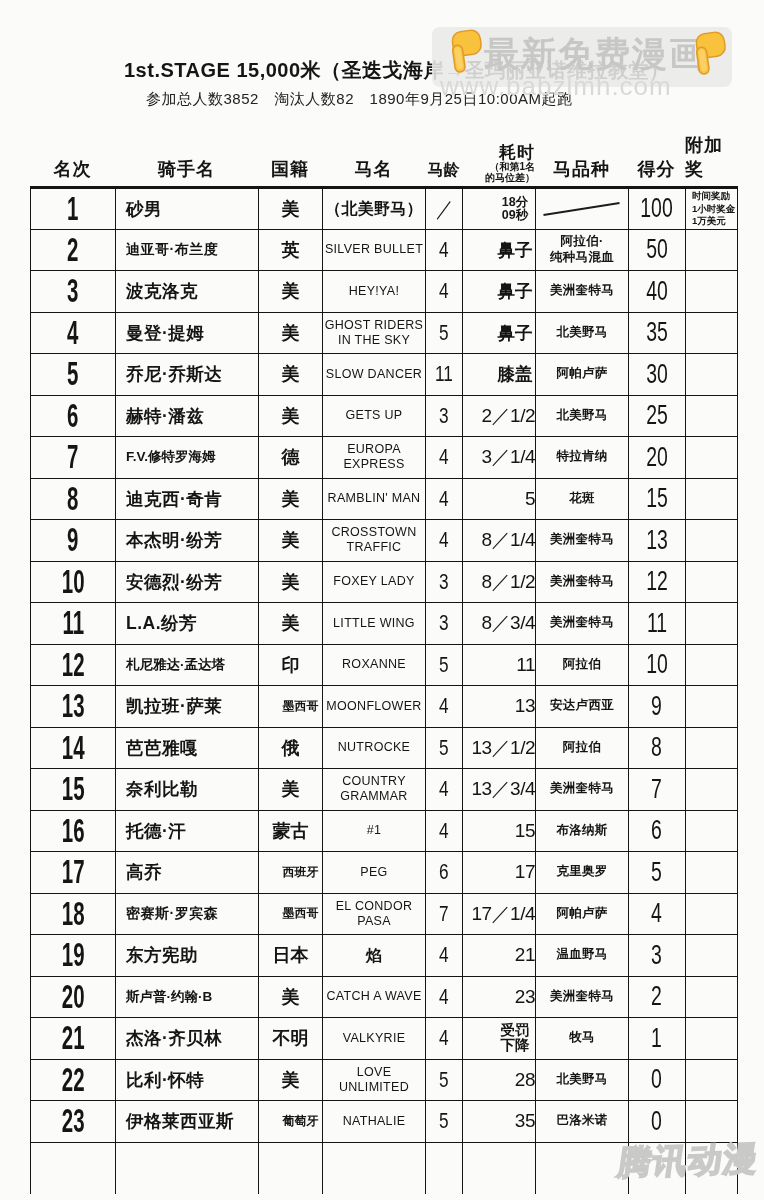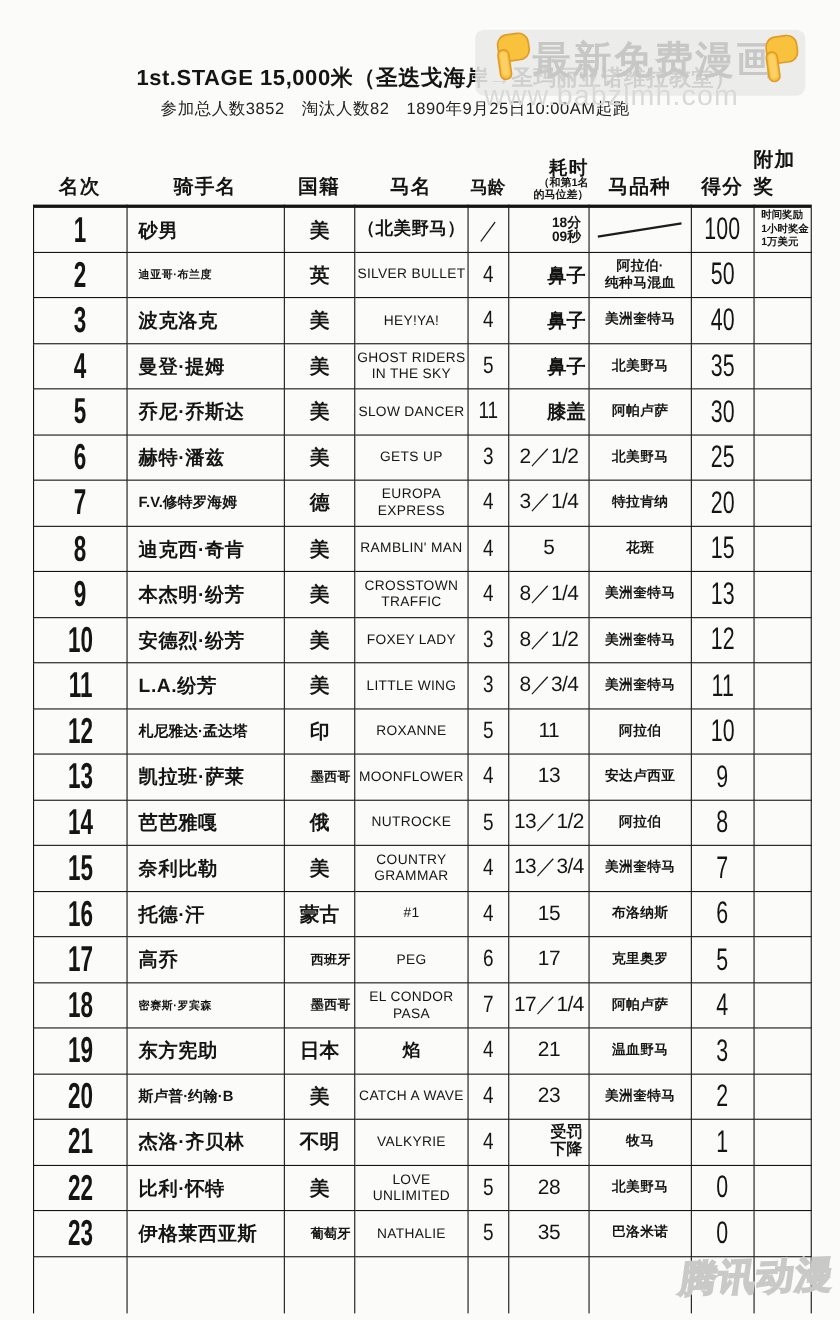--- a/index.html
+++ b/index.html
@@ -55,30 +55,30 @@
   table.results{border-top:3px solid #141414;}
   td{
     border:1.6px solid #141414;padding:0;text-align:center;vertical-align:middle;
     overflow:hidden;
   }
   tr{height:41.5px;}
   td span{white-space:pre-line;display:inline-block;}
   .td-rank{font-weight:700;font-size:31px;}
   .td-rank span{transform:scale(.66,1.06);}
   .td-rider{text-align:left;padding-left:10px;font-weight:700;font-size:17.5px;letter-spacing:.5px;}
-  .td-rider.mid{font-size:10px;}
+  .td-rider.mid{font-size:14px;}
   .td-rider.small{font-size:13.5px;letter-spacing:0;}
   .td-nationality{font-weight:700;font-size:18px;}
   .td-nationality.small{font-size:12px;letter-spacing:0;padding-left:20px;}
   .td-horse{font-size:12.5px;line-height:1.2;letter-spacing:.3px;}
   .td-horse.cjk{font-size:16px;font-weight:700;}
   .td-age{font-size:21px;}
   .td-age span{transform:scale(.82,1.02);}
   .td-time{font-weight:700;font-size:17.5px;line-height:1.05;padding-left:32px;}
-  .td-time.num{text-align:center;padding-left:0;font-weight:400;font-size:19px;letter-spacing:-.5px;}
+  .td-time.num{text-align:right;padding-left:0;font-weight:400;font-size:19px;letter-spacing:-.5px;}
   .td-time.small{font-size:12.5px;}
   .td-time.two{font-size:14.5px;}
   .td-breed{font-size:12.5px;font-weight:700;line-height:1.25;letter-spacing:.3px;}
   .td-score{font-size:27px;}
   .td-score span{transform:scale(.72,1.05);}
   .td-bonus{font-size:9.5px;font-weight:700;text-align:left;padding-left:6px;line-height:1.3;letter-spacing:0;}
   tr.empty-row{height:52px;}
   tr.empty-row td{border-bottom:none;}
   .diag{width:84%;height:0;border-top:2px solid #1c1c1c;transform:rotate(-9deg);margin:0 auto;}
   

